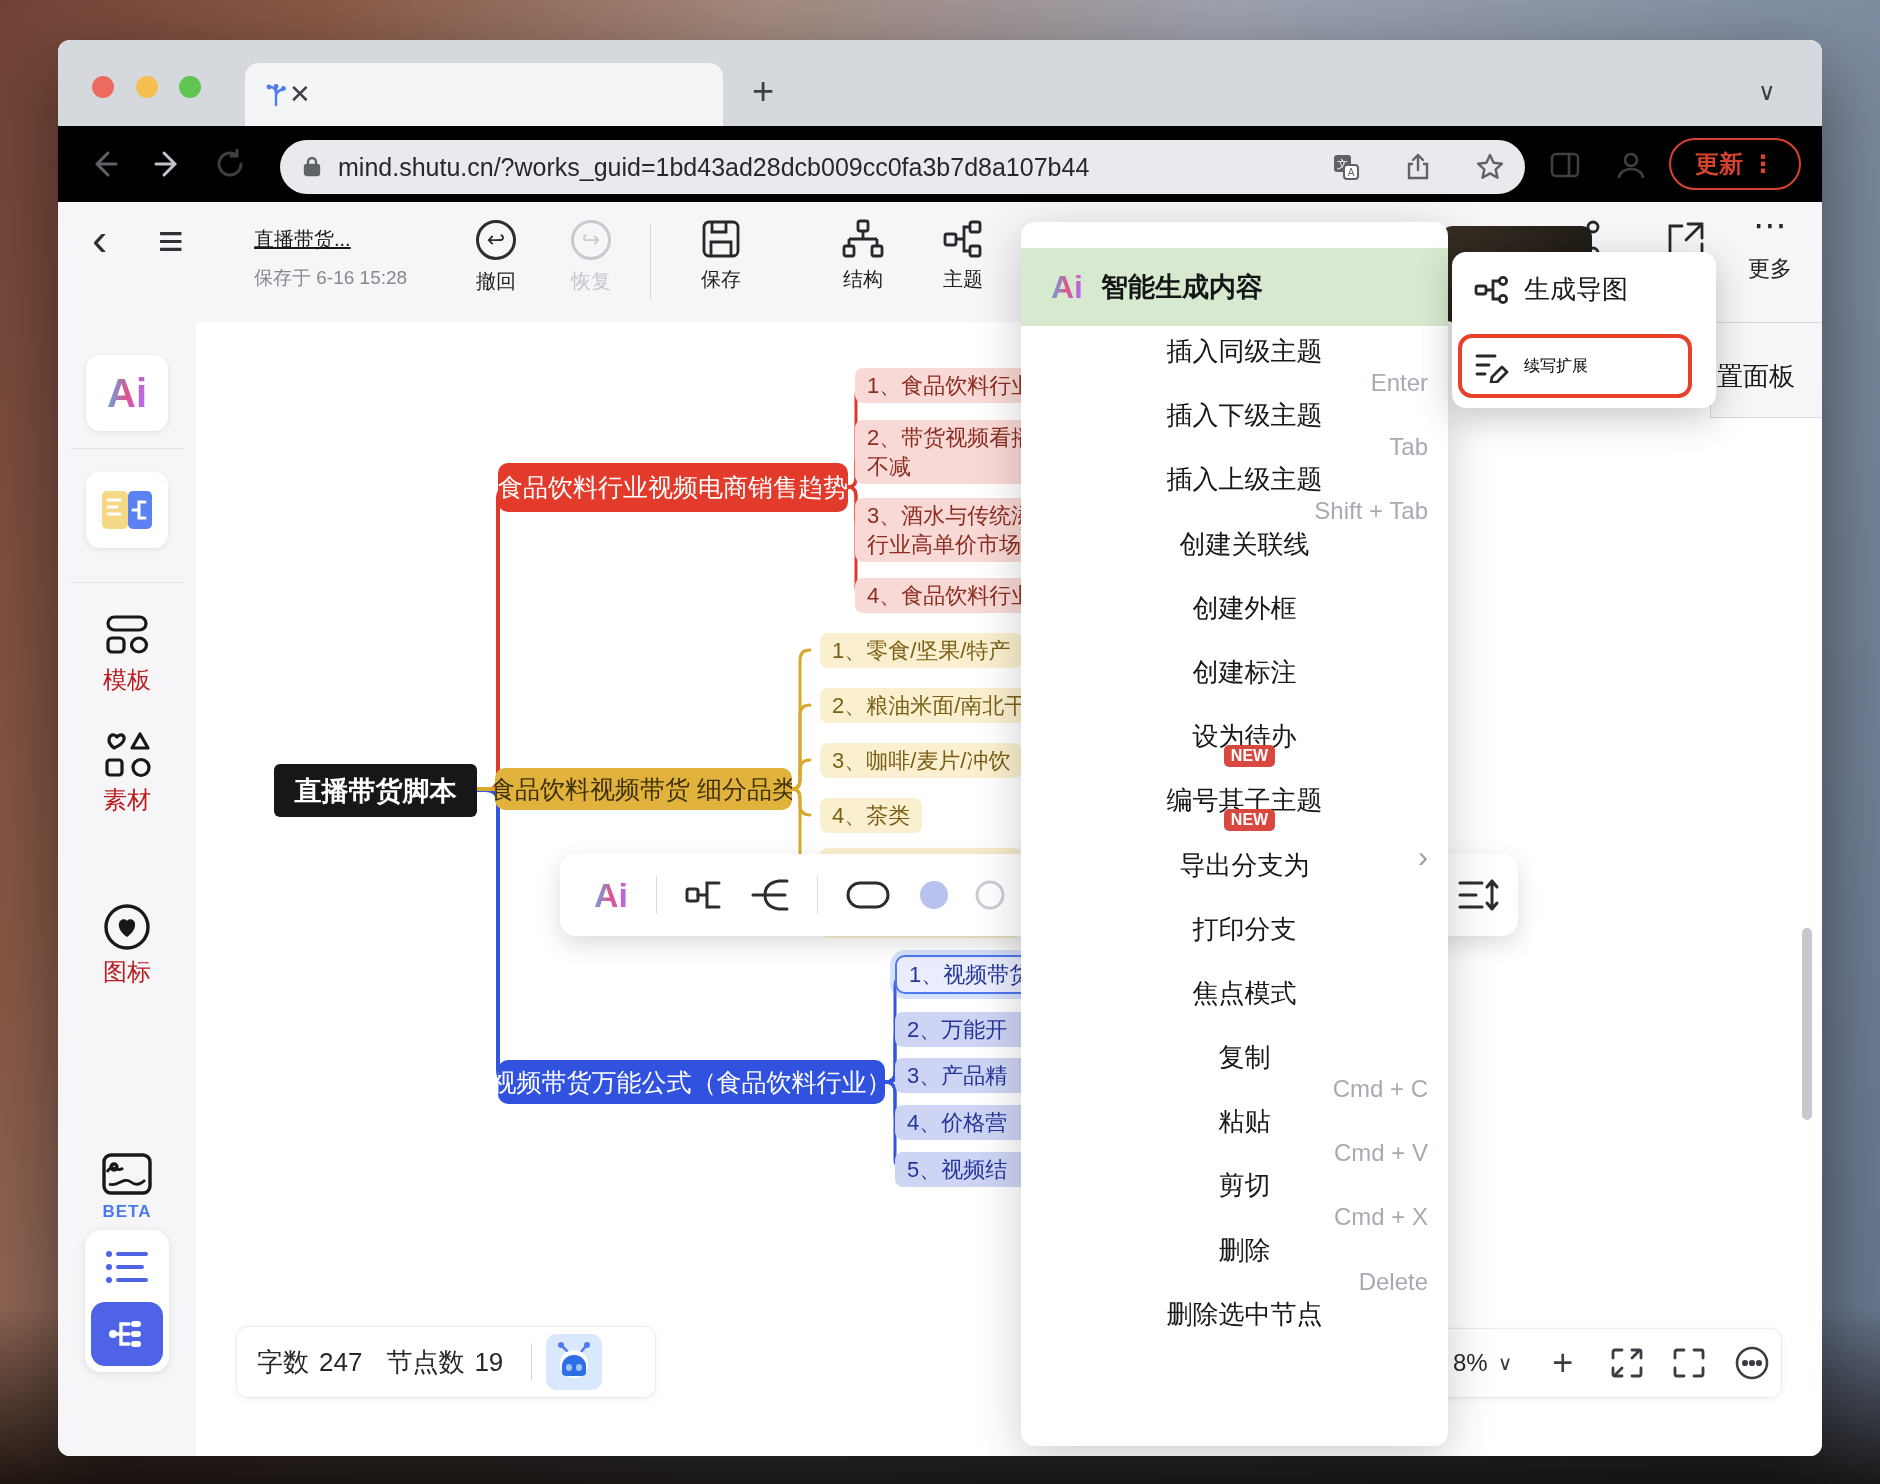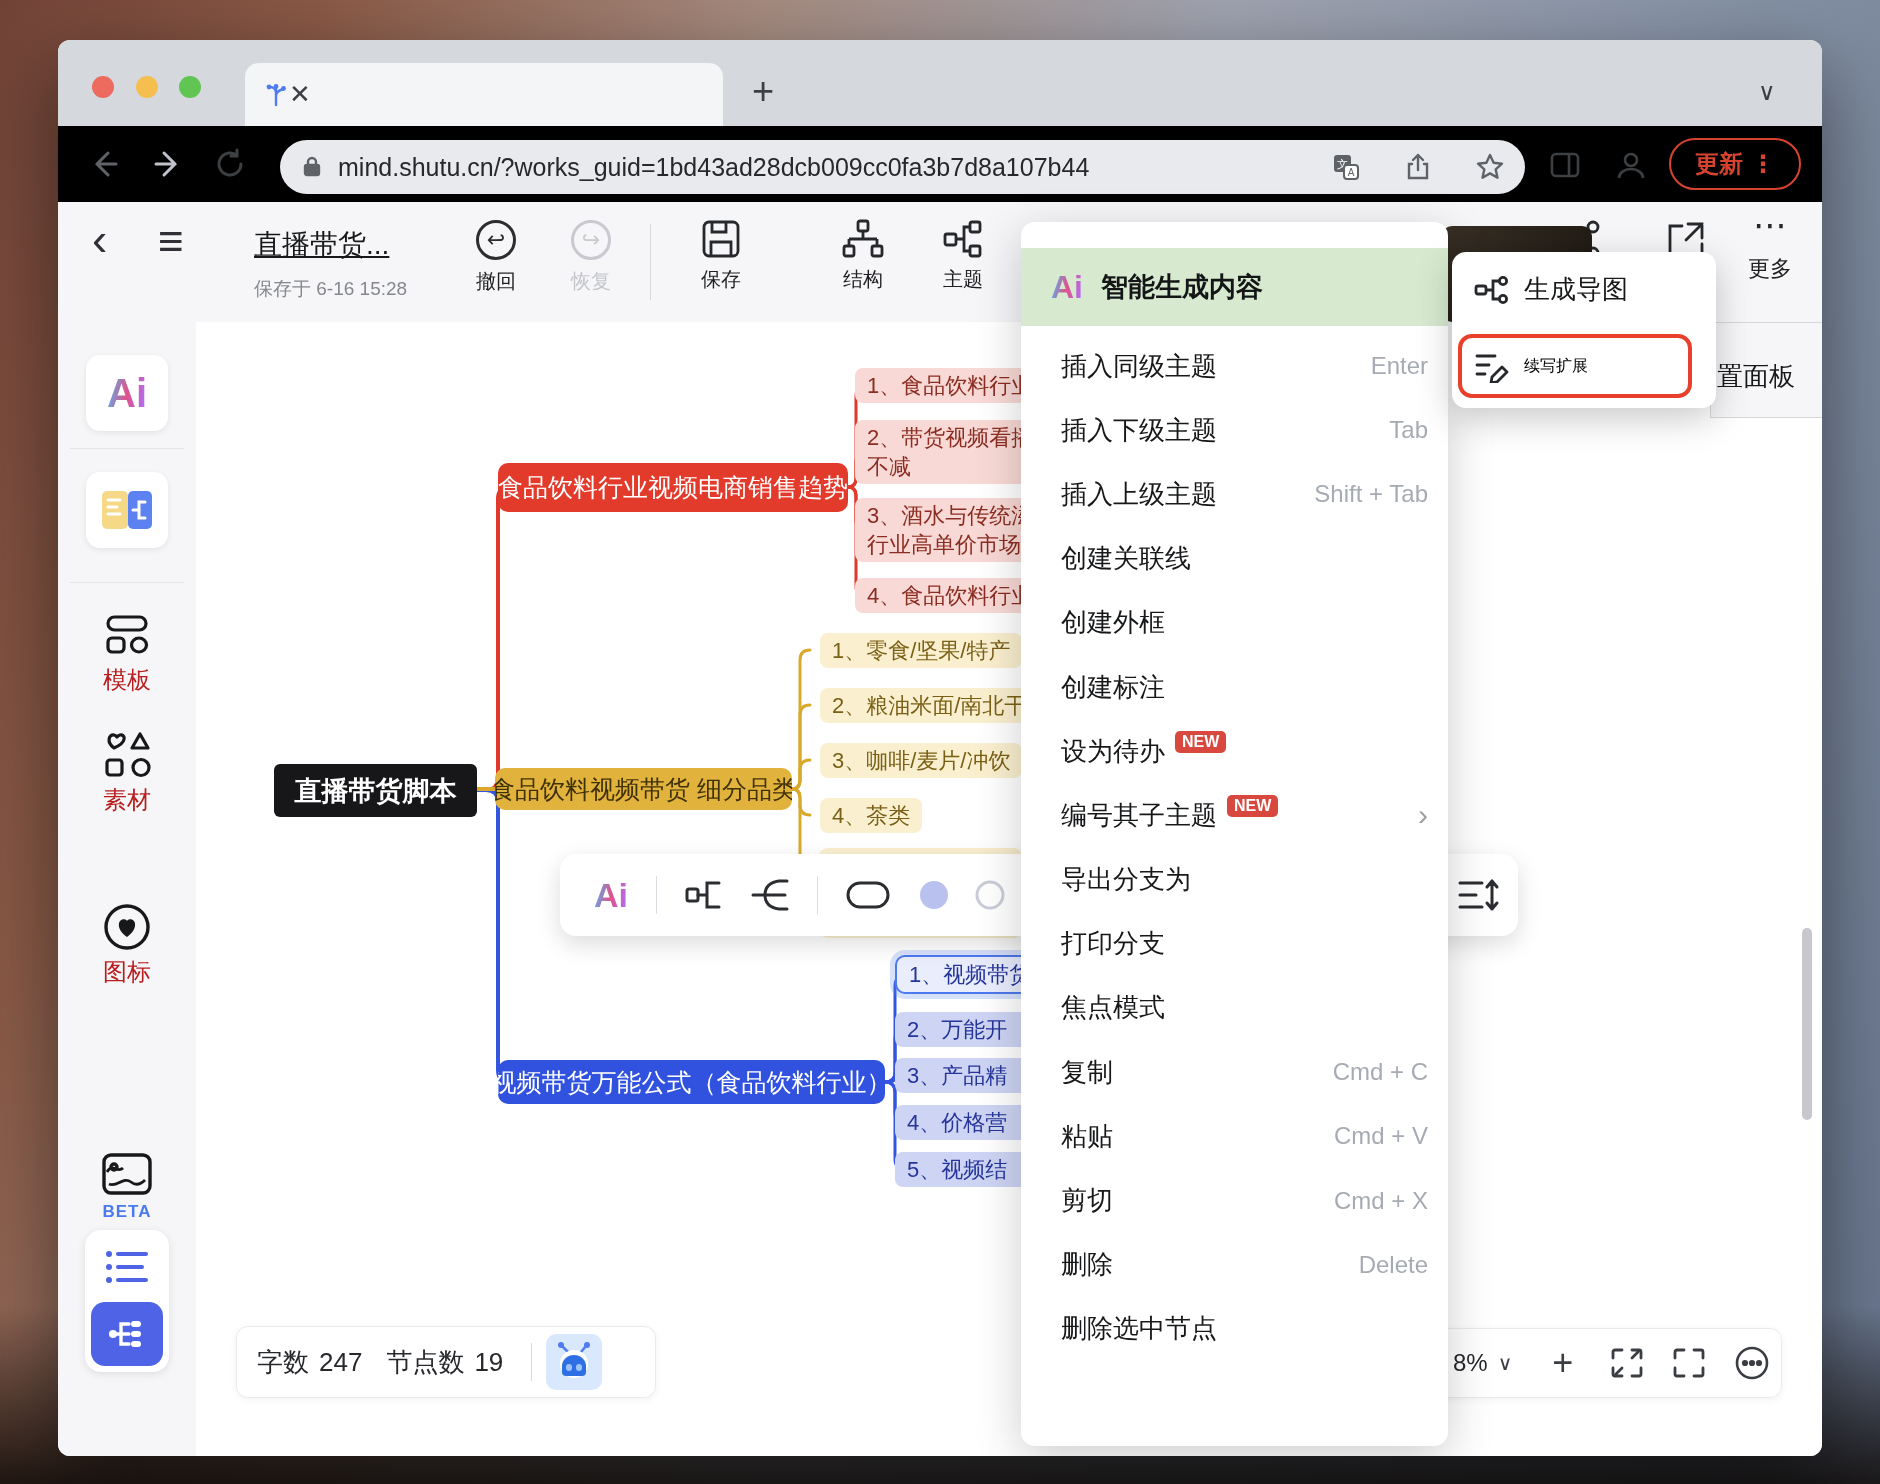--- a/index.html
+++ b/index.html
@@ -33,21 +33,21 @@
   .url-text{font-size:25px;color:#26282a;margin-left:14px;white-space:nowrap;overflow:hidden;}
   .update-pill{left:1611px;top:12px;width:132px;height:52px;border:2px solid #d8432f;border-radius:26px;display:flex;align-items:center;justify-content:center;gap:8px;box-sizing:border-box;}
   .update-pill span{color:#d8432f;font-size:24px;font-weight:bold;}
   
   .apptoolbar{left:0;top:162px;width:1764px;height:120px;background:#f6f6f8;border-bottom:1px solid #e2e2e6;}
   .tool-label{font-size:20px;color:#1f2023;text-align:center;}
   .tool-label.dis{color:#c4c6cb;}
   .circle-icon{width:40px;height:40px;border:3px solid #2b2d31;border-radius:50%;display:flex;align-items:center;justify-content:center;font-size:22px;color:#2b2d31;box-sizing:border-box;}
   .circle-icon.dis{border-color:#c8cacf;color:#c8cacf;}
   .vdiv{width:1px;background:#d8d8dc;}
-  .doc-title{font-size:28px;color:#17181a;text-decoration:underline;white-space:nowrap;}
+  .doc-title{font-size:20px;color:#17181a;text-decoration:underline;white-space:nowrap;}
   .doc-sub{font-size:19px;color:#85888e;white-space:nowrap;}
   .panel-cell{left:1652px;top:282px;width:111px;height:94px;background:#f6f6f8;border-left:1px solid #d8d8dc;border-top:1px solid #d8d8dc;border-bottom:1px solid #d8d8dc;z-index:6;}
   .panel-cell div{font-size:26px;color:#17181a;margin:36px 0 0 6px;}
   
   .sidebar{left:0;top:282px;width:138px;height:1134px;background:#f6f6f8;border-right:1px solid #e3e3e6;}
   .side-card{left:28px;width:82px;height:76px;background:#fff;border-radius:14px;box-shadow:0 2px 6px rgba(0,0,0,.08);display:flex;align-items:center;justify-content:center;}
   .ai-grad{font-weight:800;background:linear-gradient(100deg,#4fb5f0 5%,#e2518a 50%,#b36cf0 90%);-webkit-background-clip:text;background-clip:text;color:transparent;}
   .side-label{width:138px;text-align:center;font-size:24px;color:#b91c1c;}
   .side-div{left:12px;width:114px;height:1px;background:#e5e5e8;}
   .beta{color:#4a7af0;font-size:17px;letter-spacing:1px;font-weight:bold;}
@@ -68,21 +68,21 @@
   .c-sel{background:#e9edfc;border:2px solid #4d78ee;box-shadow:0 0 0 5px rgba(93,136,240,.25);border-radius:10px;}
   .scrollbar{left:1744px;top:888px;width:10px;height:192px;background:#c7c8cd;border-radius:5px;}
   
   .float-bar{left:502px;top:814px;width:958px;height:82px;background:#fff;border-radius:16px;box-shadow:0 8px 24px rgba(0,0,0,.14);z-index:20;display:flex;align-items:center;}
   .fb-div{width:1px;height:38px;background:#dadce2;}
   
   .cmenu{left:963px;top:182px;width:427px;height:1224px;background:#fff;border-radius:14px;box-shadow:0 12px 48px rgba(0,0,0,.2);z-index:40;}
   .cm-ai{left:0;top:26px;width:427px;height:78px;background:#d7ead0;display:flex;align-items:center;}
   .cm-ai-label{font-size:27px;font-weight:600;color:#141517;margin-left:18px;}
   .cm-rows{left:0;top:112px;width:427px;}
-  .cm-row{display:flex;align-items:center;height:64.2px;padding:0 20px 0 40px;box-sizing:border-box;}
+  .cm-row{display:flex;align-items:center;height:64.2px;padding:0 20px 0 40px;box-sizing:border-box;flex-direction:column;}
   .cm-label{font-size:26px;color:#17181a;white-space:nowrap;}
   .cm-short{font-size:24px;color:#a6abb3;margin-left:auto;white-space:nowrap;}
   .badge-new{background:#d8483e;color:#fff;font-size:16px;font-weight:bold;border-radius:5px;padding:2px 7px;margin-left:10px;transform:translateY(-9px);}
   .cm-chev{font-size:30px;color:#9aa0a6;margin-left:auto;}
   
   .submenu{left:1394px;top:212px;width:264px;height:156px;background:#fff;border-radius:14px;box-shadow:0 10px 36px rgba(0,0,0,.22);z-index:50;}
   .sm-item{display:flex;align-items:center;gap:14px;font-size:26px;color:#17181a;}
   .sm-ring{left:6px;top:82px;width:234px;height:64px;border:4px solid #e8402a;border-radius:14px;box-sizing:border-box;display:flex;align-items:center;gap:14px;padding-left:12px;}
   .vip{left:1384px;top:186px;width:150px;height:96px;background:linear-gradient(135deg,#3a3127,#14110c);border-radius:10px;z-index:30;color:#e8c87e;font-style:italic;font-weight:800;font-size:34px;display:flex;align-items:flex-end;padding:0 0 14px 16px;box-sizing:border-box;}
   

